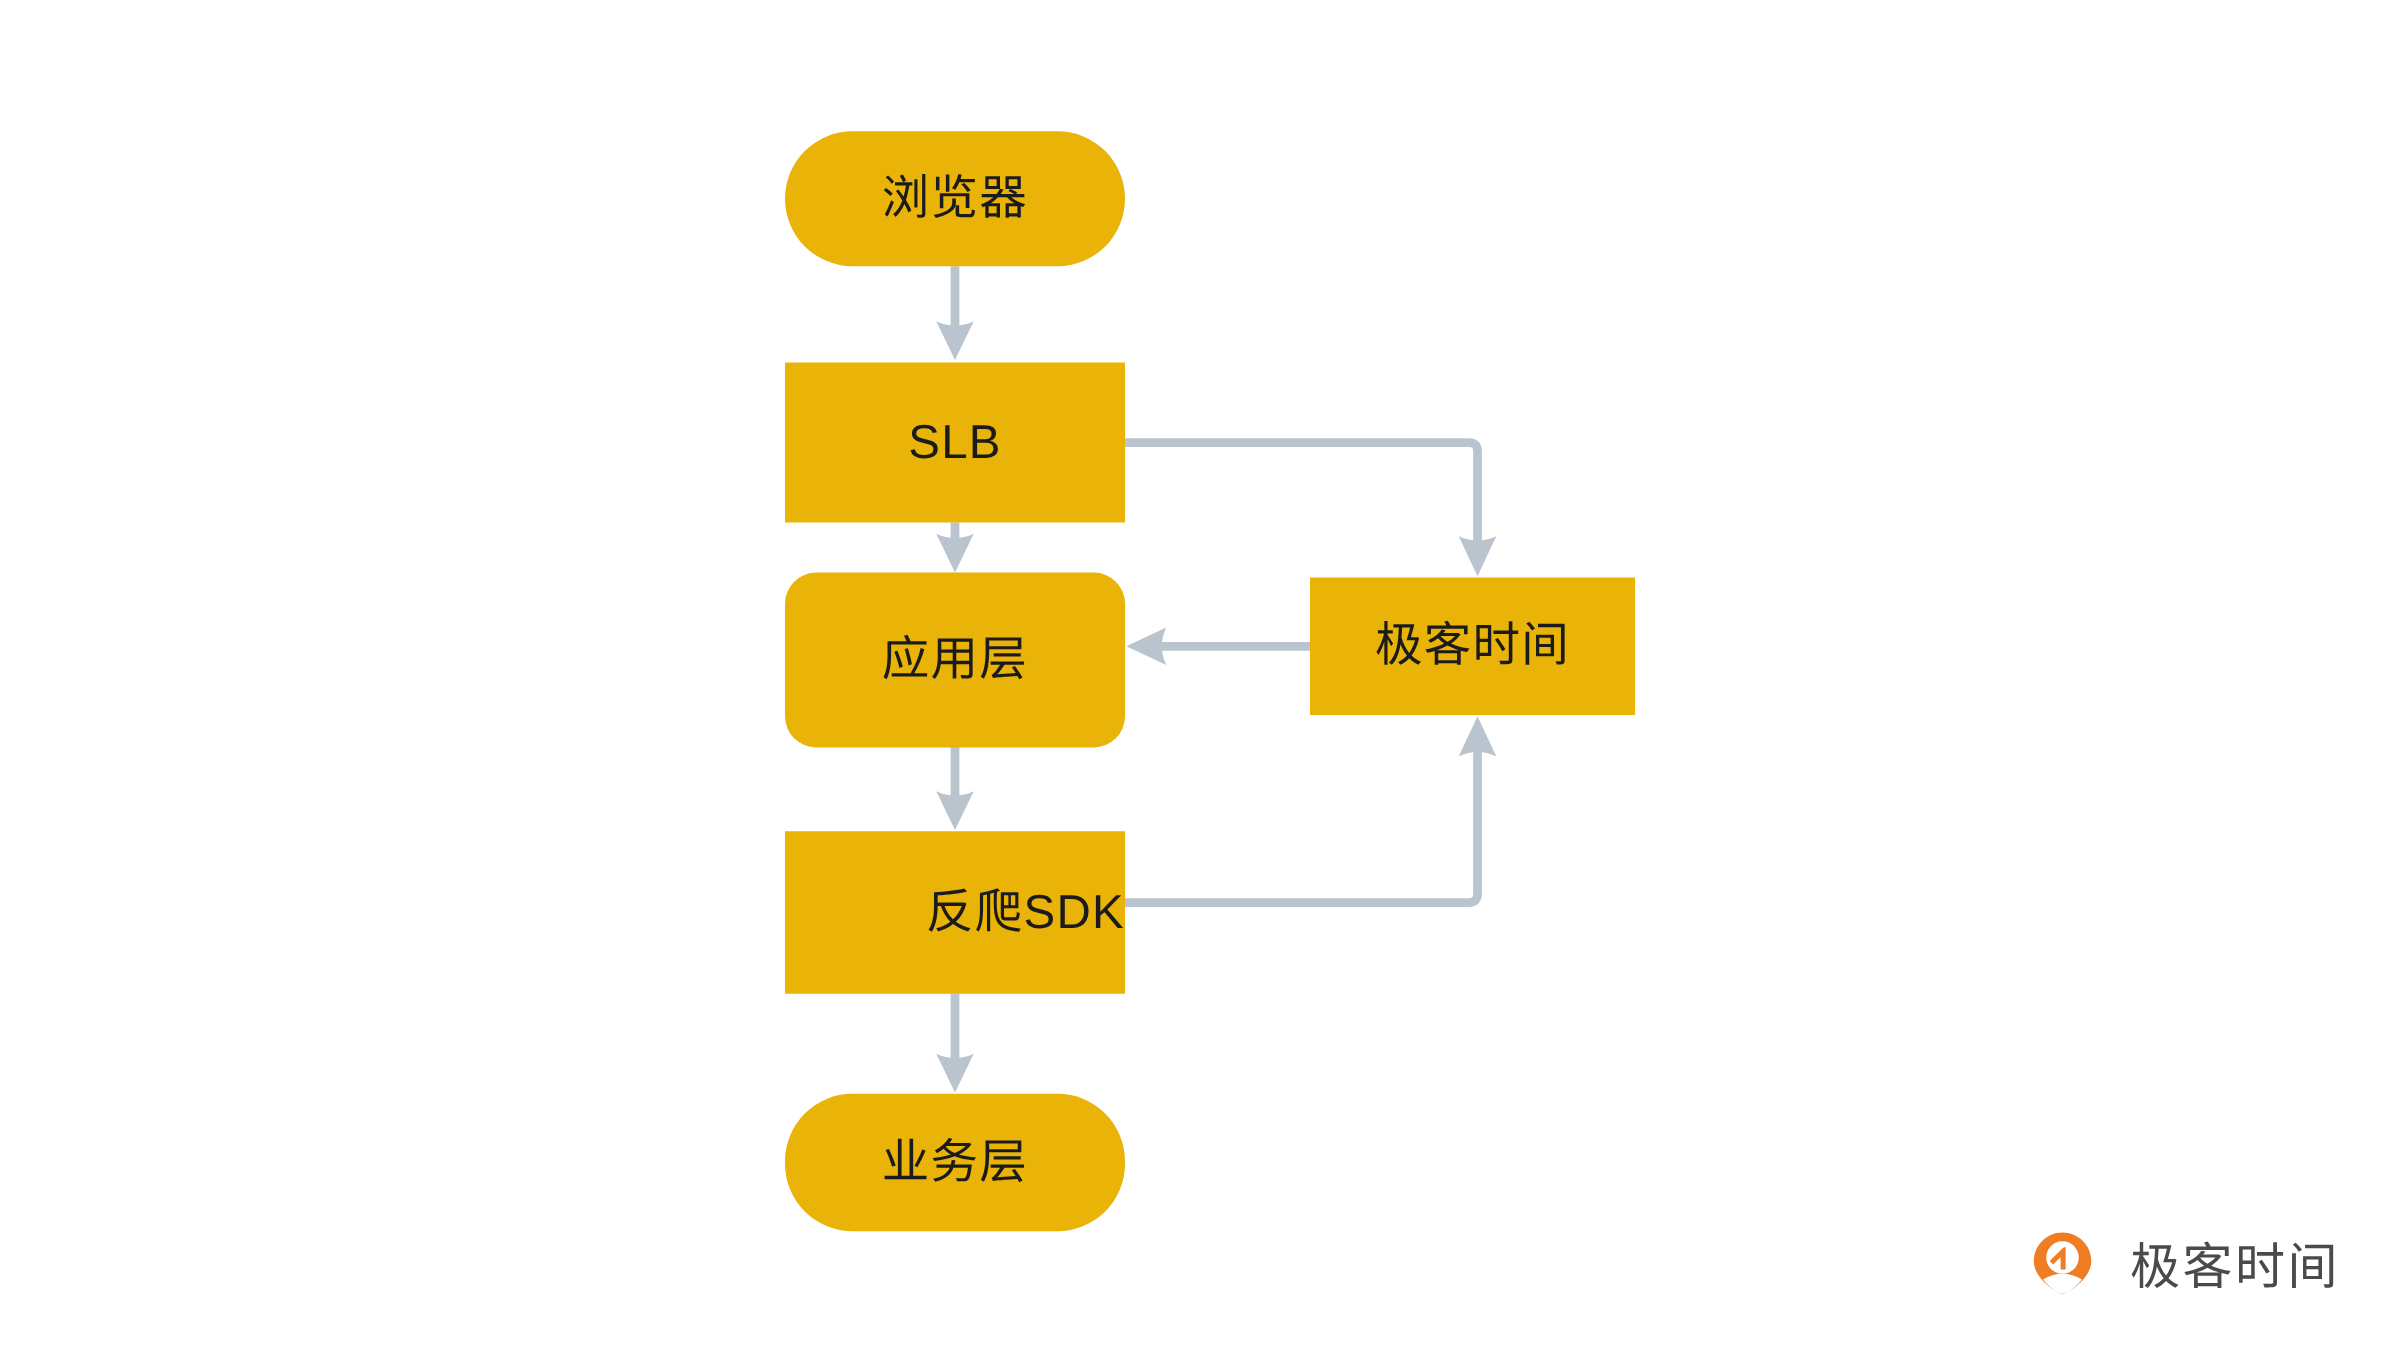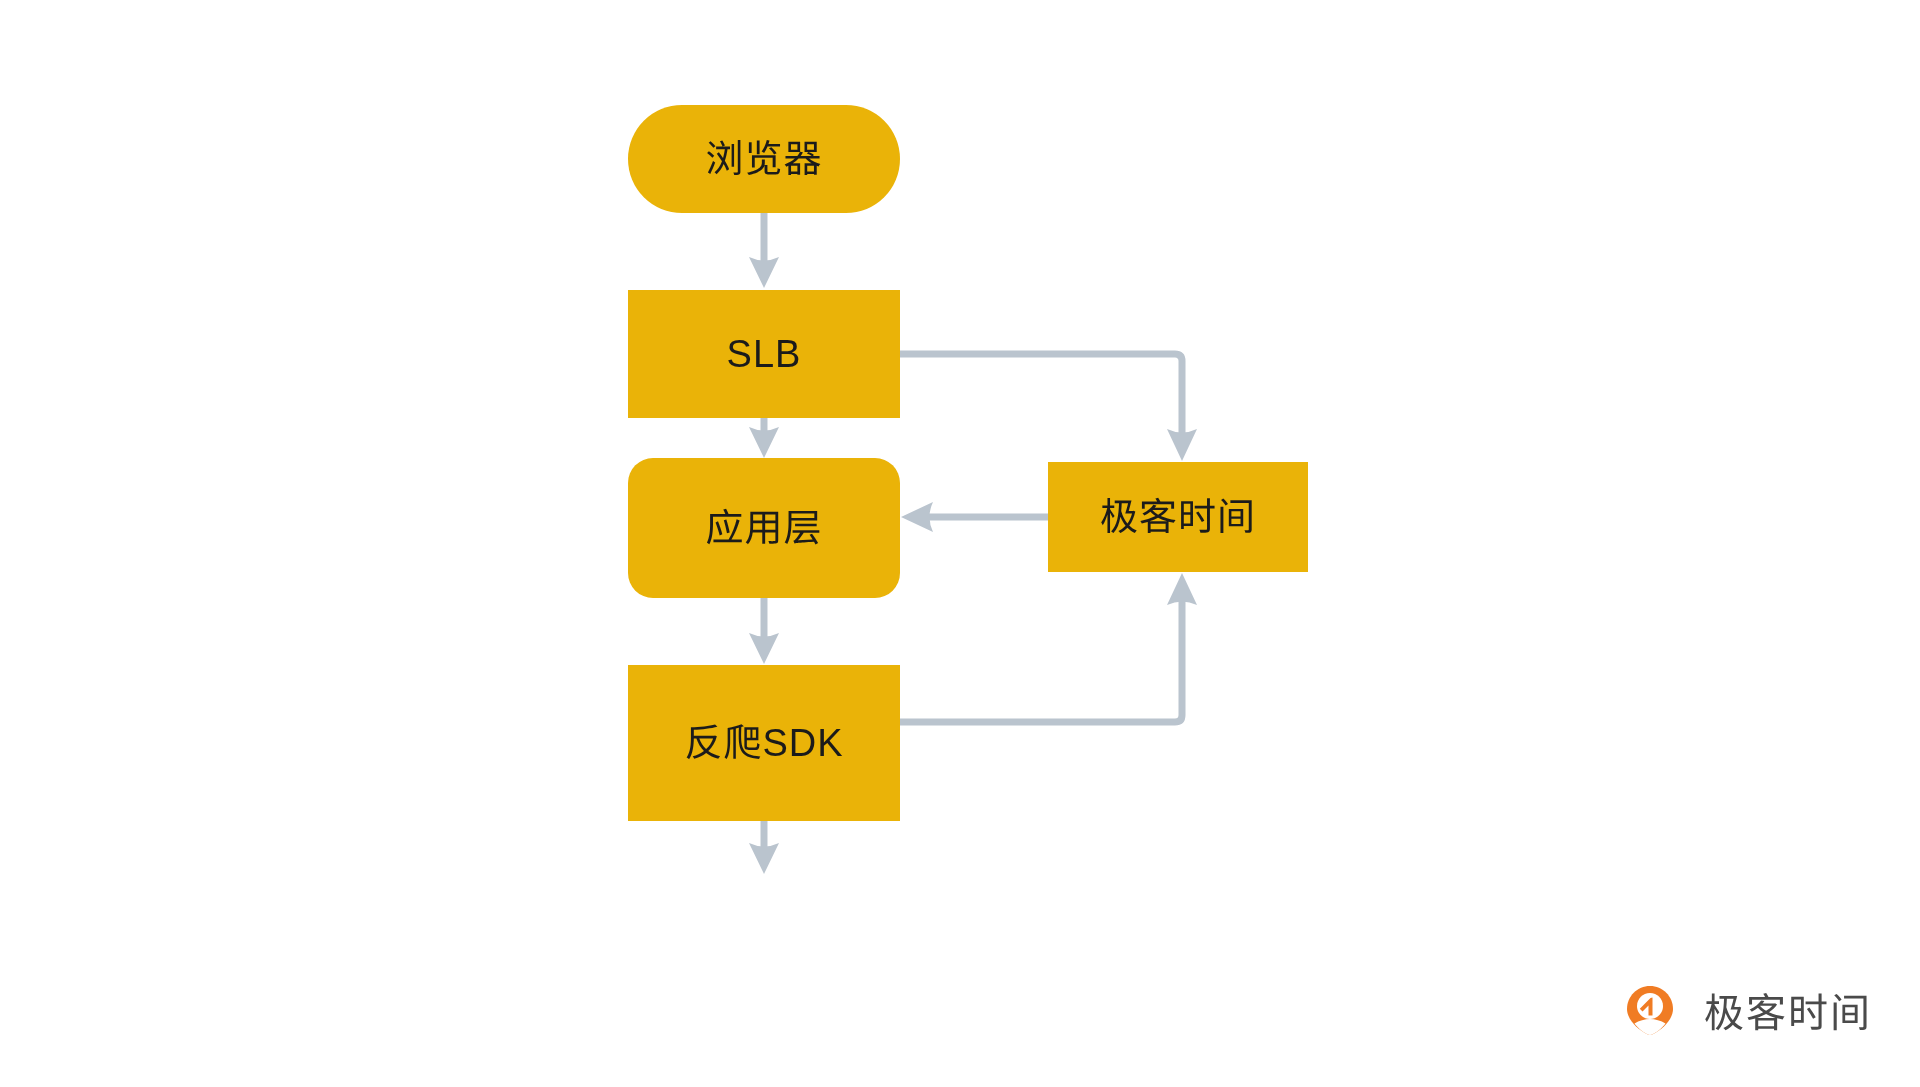--- a/index.html
+++ b/index.html
@@ -55,21 +55,21 @@
     border-radius: 54px;
   }
   .node.rect {
     border-radius: 0;
   }
 
   
   #node-browser    { left: 628px; top: 105px; width: 272px; height: 108px; }
   #node-slb        { left: 628px; top: 290px; width: 272px; height: 128px; }
   #node-app        { left: 628px; top: 458px; width: 272px; height: 140px; border-radius: 25px; }
-  #node-sdk        { left: 628px; top: 665px; width: 272px; height: 156px; }
+  #node-sdk        { left: 628px; top: 665px; width: 272px; height: 130px; justify-content: flex-end; }
   #node-business   { left: 628px; top: 875px; width: 272px; height: 110px; }
   #node-rule       { left: 1048px; top: 462px; width: 260px; height: 110px; }
 
   
   #watermark {
     position: absolute;
     right: 48px;
     bottom: 48px;
     z-index: 3;
     display: flex;
@@ -138,20 +138,23 @@
   </div>
 
   <div class="node rect" id="node-app">
     <span class="node-label">应用层</span>
   </div>
 
   <div class="node rect" id="node-sdk">
     <span class="node-label">反爬SDK</span>
   </div>
 
+  <div class="node stadium" id="node-business">
+    <span class="node-label">业务层</span>
+  </div>
 
   <div class="node rect" id="node-rule">
     <span class="node-label">极客时间</span>
   </div>
 
   <div id="watermark">
     <svg id="watermark-mark" viewBox="0 0 52 52" xmlns="http://www.w3.org/2000/svg">
       <path d="M26 2 C13.3 2 3 12.3 3 25 C3 34.5 12 44.5 23.2 50.2 C25 51.1 27 51.1 28.8 50.2 C40 44.5 49 34.5 49 25 C49 12.3 38.7 2 26 2 Z" fill="#f07c24"></path>
       <path d="M10.5 39.5 C15 36.5 21 35 26 35 C31 35 37 36.5 41.5 39.5 C37.5 45 31.5 49 28.8 50.2 C27 51.1 25 51.1 23.2 50.2 C20.5 49 14.5 45 10.5 39.5 Z" fill="#ffffff"></path>
       <path d="M26 9 C18.8 9 13 14.8 13 22 C13 29.2 18.8 35 26 35 C33.2 35 39 29.2 39 22 C39 14.8 33.2 9 26 9 Z" fill="#ffffff"></path>

